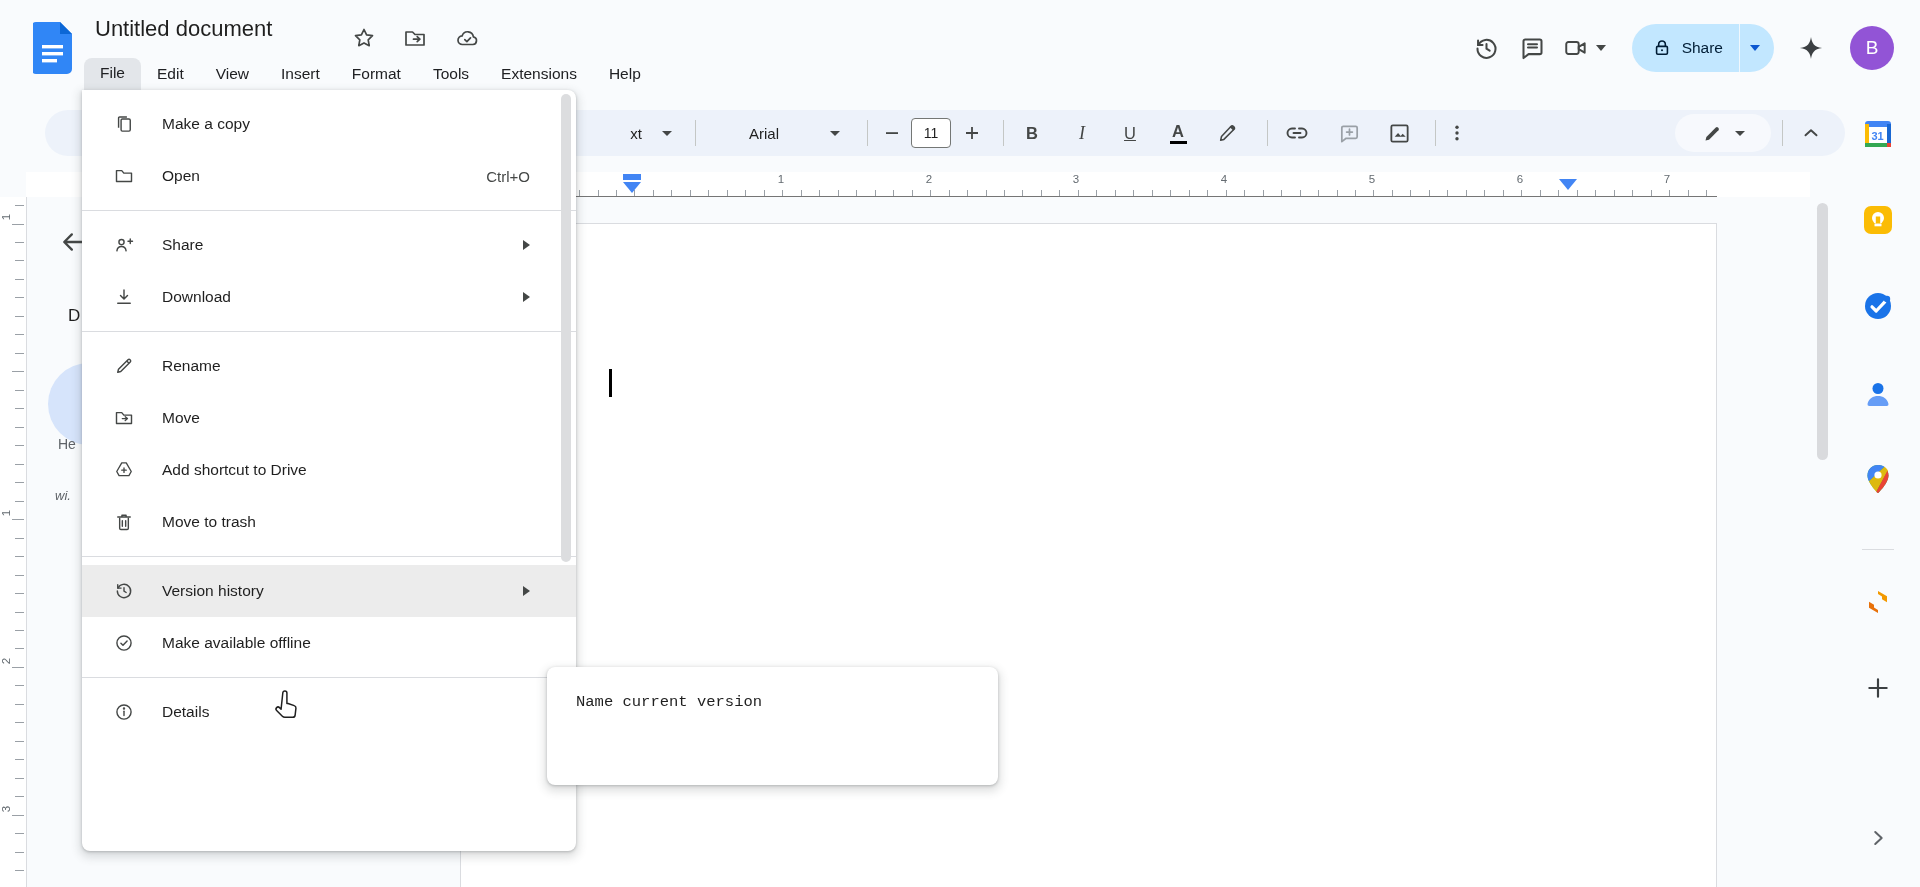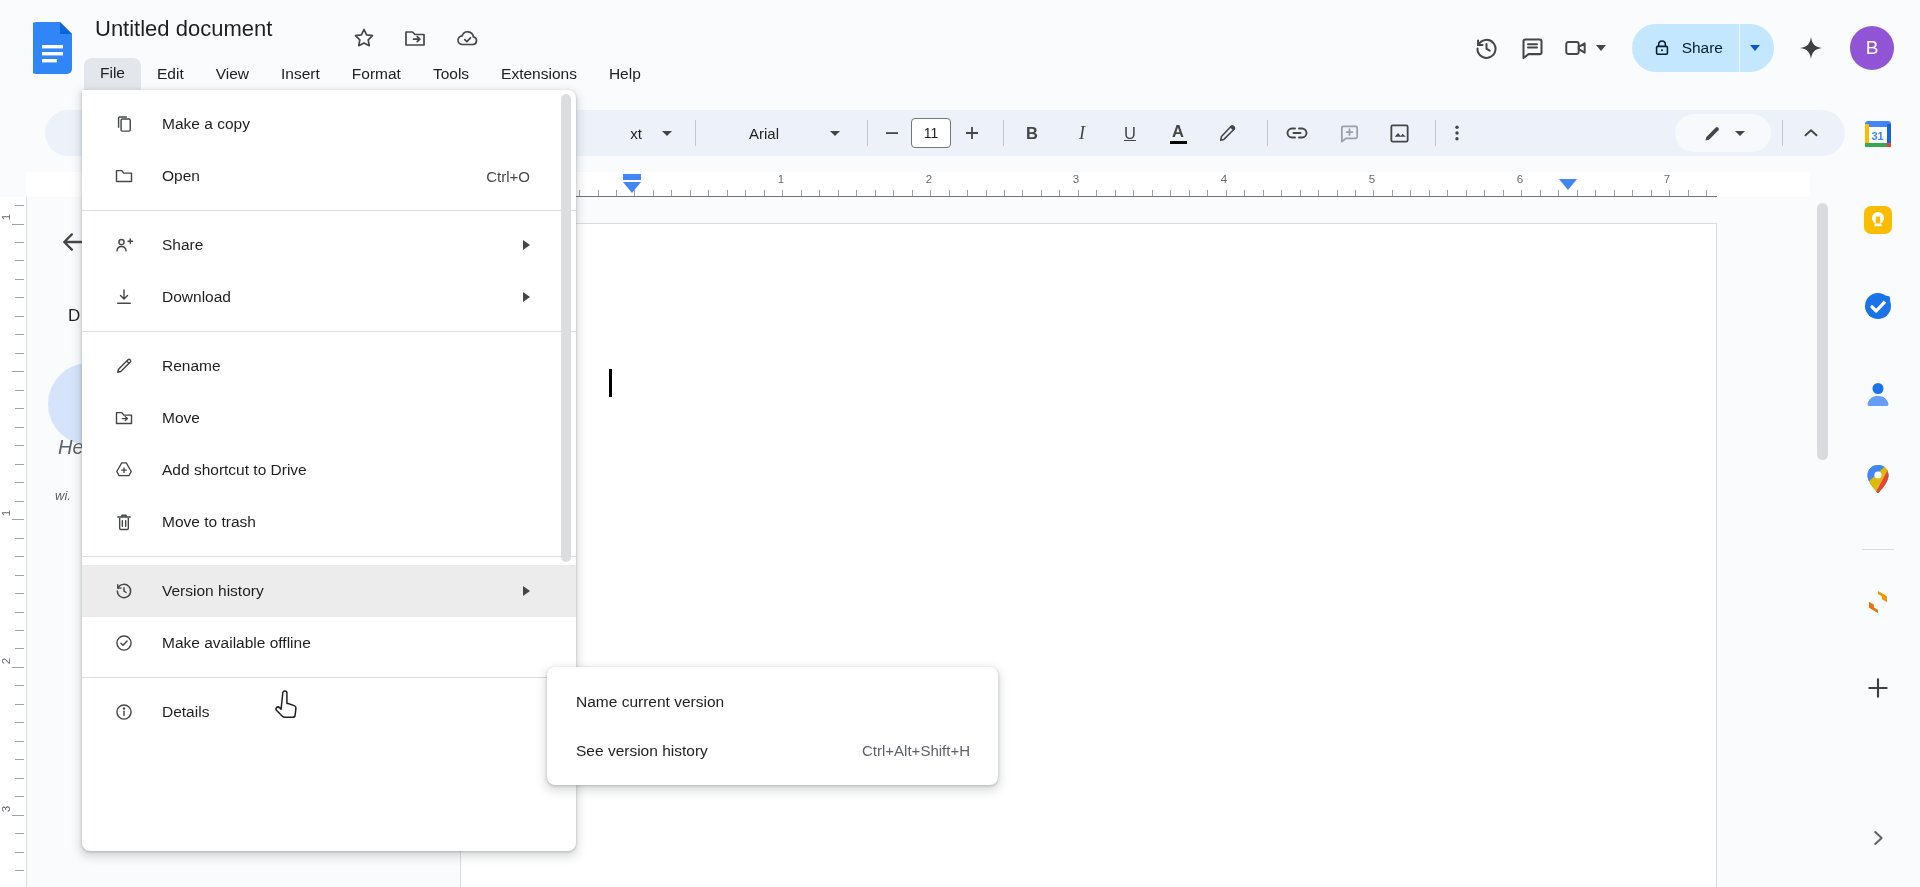--- a/index.html
+++ b/index.html
@@ -49,41 +49,41 @@
 
   
   .page { left:460px; top:223px; width:1257px; height:664px; background:#fff; border:1px solid #dadce0; border-bottom:none; }
   .caret-text { left:609px; top:369px; width:2.5px; height:28px; background:#000; }
   .doc-scrollbar { left:1817px; top:203px; width:11px; height:257px; background:#d9dadd; border-radius:6px; }
 
   
   .lp-back { left:58px; top:228px; }
   .lp-d { left:68px; top:306px; font-size:17px; color:#1f1f1f; }
   .lp-circle { left:48px; top:363px; width:82px; height:82px; border-radius:50%; background:#d6e4fb; }
-  .lp-he { left:58px; top:436px; font-size:20px; font-style:italic; color:#5f6368; }
+  .lp-he { left:58px; top:436px; font-size:14px; color:#5f6368; }
   .lp-wi { left:55px; top:488px; font-size:13px; font-style:italic; color:#5f6368; }
 
   
   .file-menu { left:82px; top:90px; width:494px; height:761px; background:#fff; border-radius:0 8px 8px 8px;
     box-shadow:0 1px 3px rgba(60,64,67,.3), 0 4px 8px 3px rgba(60,64,67,.15); z-index:50; padding:8px 0; }
   .mi { height:52px; display:flex; align-items:center; padding:0 46px 0 30px; gap:0; position:relative; }
   .mi.hl { background:#ececec; }
   .mi-ic { width:24px; display:flex; justify-content:center; }
   .mi-label { font-size:15.5px; color:#1f1f1f; margin-left:26px; white-space:nowrap; }
   .mi-right { margin-left:auto; display:flex; align-items:center; gap:11px; }
   .mi-shortcut { font-size:15px; color:#444746; }
   .mi-arrow { width:0; height:0; border-top:5.5px solid transparent; border-bottom:5.5px solid transparent; border-left:7px solid #444746; }
   .mi-dot { width:13px; height:13px; border-radius:50%; background:#1a73e8; }
   .menu-div { height:1px; background:#dadce0; margin:8px 0; }
   .menu-scroll { position:absolute; right:5px; top:4px; width:10px; height:468px; background:#dcdddf; border-radius:5px; }
 
   
   .submenu { left:547px; top:667px; width:451px; height:118px; background:#fff; border-radius:8px;
     box-shadow:0 1px 3px rgba(60,64,67,.3), 0 4px 8px 3px rgba(60,64,67,.15); z-index:60; padding:10px 0; }
-  .smi { height:49px; display:flex; align-items:center; padding:0 28px 0 29px; }
+  .smi { height:49px; display:flex; align-items:center; padding:0 28px 0 29px;font-family:Liberation Mono, monospace; }
   .smi-label { font-size:15.5px; color:#1f1f1f; }
   .smi-shortcut { margin-left:auto; font-size:15px; color:#5f6368; }
   .sp-icon { position:absolute; left:1862px; width:32px; height:32px; display:flex; align-items:center; justify-content:center; }
   .sp-div { position:absolute; left:1862px; top:549px; width:32px; height:1px; background:#dadce0; }
 
   .cursor { left:272px; top:690px; z-index:100; }
 </style>
 </head>
 <body>
 
@@ -529,24 +529,20 @@
       </span>
     <span class="mi-label">Details</span>
   </div>
   <div class="menu-scroll"></div>
 </div>
 
 <div class="abs submenu">
   <div class="smi">
     <span class="smi-label">Name current version</span>
   </div>
-  <div class="smi">
-    <span class="smi-label">See version history</span>
-    <span class="smi-shortcut">Ctrl+Alt+Shift+H</span>
-  </div>
 </div>
 
 <div class="sp-icon" style="top:118px;">
   <svg width="32" height="32" viewBox="0 0 32 32">
       <rect x="3" y="3" width="26" height="26" rx="3" fill="#fff"></rect>
       <path d="M3 6a3 3 0 0 1 3-3h20a3 3 0 0 1 3 3v3H3z" fill="#4285f4"></path>
       <rect x="25" y="6" width="4" height="20" fill="#1967d2"></rect>
       <rect x="3" y="25" width="22" height="4" fill="#34a853"></rect>
       <rect x="3" y="6" width="4" height="19" fill="#fbbc04"></rect>
       <rect x="25" y="25" width="4" height="4" fill="#ea4335"></rect>

